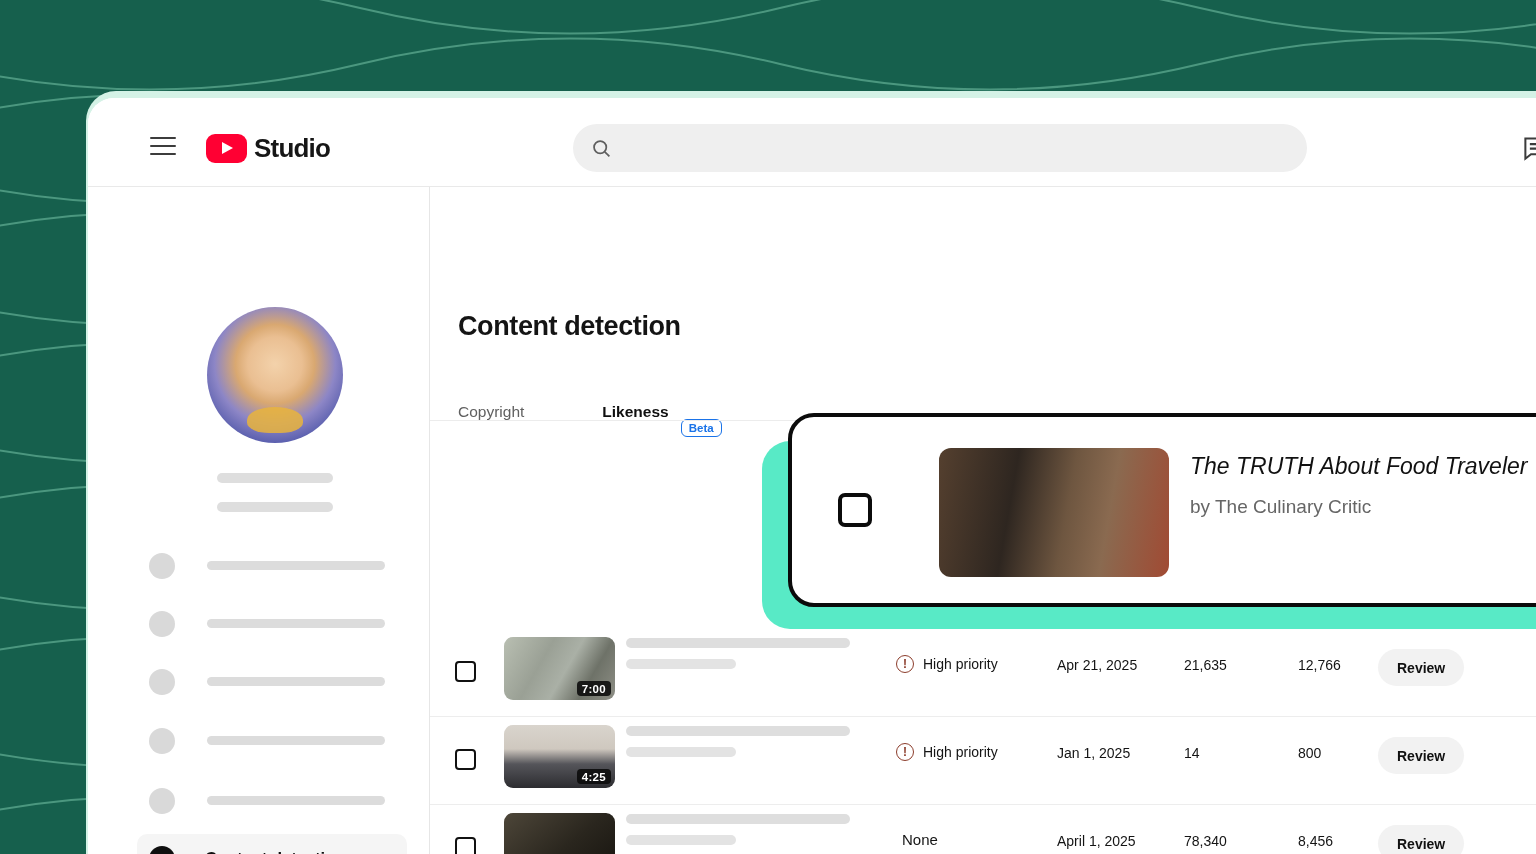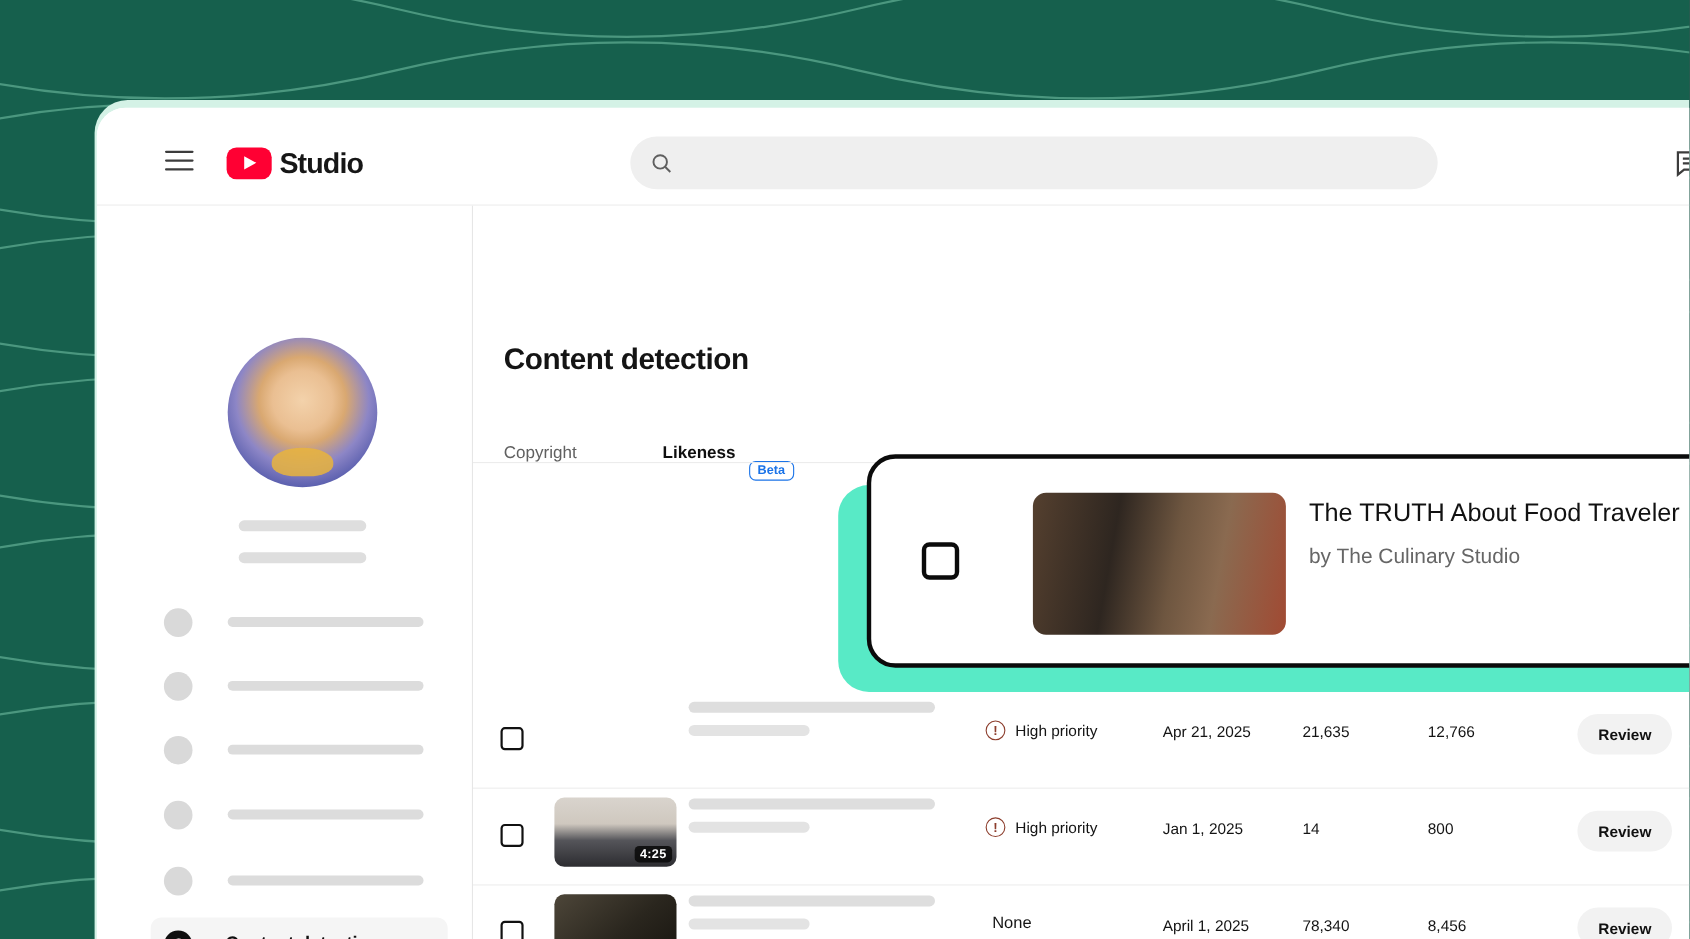--- a/index.html
+++ b/index.html
@@ -46,21 +46,21 @@
   .tab.likeness{color:#0f0f0f;font-weight:bold;margin-left:78px;}
   .beta{margin-left:12px;border:1.6px solid #1A73E8;color:#1A73E8;font-size:11.5px;font-weight:bold;
      padding:2px 7px;border-radius:6px;position:relative;top:-4px;margin-top:40px;}
   .tabs-divider{position:absolute;left:0;right:0;top:233px;height:1px;background:#ececec;}
   
   .band{position:absolute;left:332px;top:254px;right:0;height:188px;background:#58EAC6;border-radius:28px 0 0 28px;}
   .card{position:absolute;left:358px;top:226px;width:1270px;height:194px;background:#fff;border:4px solid #0b0b0b;border-radius:26px;cursor:pointer;}
   .card .cb{position:absolute;left:46px;top:76px;width:34px;height:34px;border:4px solid #0b0b0b;border-radius:7px;background:#fff;cursor:pointer;}
   .card .cthumb{position:absolute;left:147px;top:31px;width:230px;height:129px;border-radius:12px;
      background:linear-gradient(100deg,#55402f 0%,#2e2620 32%,#6e5640 55%,#8a6a50 72%,#a14a33 100%);}
-  .card .ctitle{position:absolute;left:398px;top:36px;font-size:23px;color:#111;}
+  .card .ctitle{position:absolute;left:398px;top:36px;font-size:23px;color:#111;font-style:italic;}
   .card .cby{position:absolute;left:398px;top:79px;font-size:19px;color:#666;}
   
   .table{position:absolute;left:0;right:0;top:442px;}
   .trow{position:relative;height:88px;border-bottom:1px solid #ededed;}
   .trow:last-child{border-bottom:none;}
   .rcb{position:absolute;left:25px;top:32px;width:21px;height:21px;border:2.6px solid #111;border-radius:4px;background:#fff;cursor:pointer;}
   .thumb{position:absolute;left:74px;top:8px;width:111px;height:63px;border-radius:9px;overflow:hidden;}
   .thumb .dur{position:absolute;right:4px;bottom:4px;background:rgba(10,10,10,.88);color:#fff;font-size:11.5px;font-weight:bold;
      padding:1.5px 5px;border-radius:4px;letter-spacing:.3px;}
   .thumb-street-walk{background:linear-gradient(120deg,#b9bfb2 0%,#9aa095 35%,#aab0a6 55%,#6e7268 75%,#8e8f86 100%);}
@@ -69,21 +69,21 @@
   .rsk1{left:196px;top:9px;width:224px;height:10px;background:#dedede;}
   .rsk2{left:196px;top:30px;width:110px;height:10px;background:#e3e3e3;}
   .prio{position:absolute;left:466px;top:26px;display:flex;align-items:center;gap:9px;white-space:nowrap;}
   .warn-sm{width:18px;height:18px;border:1.7px solid #8C3D2C;border-radius:50%;color:#8C3D2C;font-weight:bold;font-size:12px;
      display:flex;align-items:center;justify-content:center;flex:0 0 auto;}
   .prio .ptxt{font-size:14px;color:#141414;}
   .prio.none .ptxt{margin-left:6px;font-size:15px;}
   .cdate{position:absolute;left:627px;top:28px;font-size:14px;color:#141414;white-space:nowrap;}
   .cviews{position:absolute;left:754px;top:28px;font-size:14px;color:#141414;}
   .clikeness{position:absolute;left:868px;top:28px;font-size:14px;color:#141414;}
-  .review{position:absolute;left:1004px;top:20px;height:37px;padding:0 19px;background:#f2f2f2;border:none;border-radius:19px;
+  .review{position:absolute;left:948px;top:20px;height:37px;padding:0 19px;background:#f2f2f2;border:none;border-radius:19px;
      font-size:14px;font-weight:bold;color:#111;cursor:pointer;}
 </style>
 </head>
 <body>
 
 <div class="stage">
 
   <svg class="waves" width="1536" height="854" viewBox="0 0 1536 854" fill="none">
     <g stroke="#55A188" stroke-width="2" opacity="0.85">
       <path d="M -60 8  c 140 -34, 280 -34, 420 0 c 140 34, 280 34, 420 0 c 140 -34, 280 -34, 420 0 c 140 34, 280 34, 420 0"></path>
@@ -174,27 +174,30 @@
         <div class="beta">Beta</div>
       </div>
       <div class="tabs-divider"></div>
 
       <div class="band"></div>
 
       <div class="card">
         <div class="cb"></div>
         <div class="cthumb"></div>
         <div class="ctitle">The TRUTH About Food Traveler</div>
-        <div class="cby">by The Culinary Studio</div>
+        <div class="cby">by The Culinary Critic</div>
 
       </div>
 
       <div class="table" id="rows-host">
   <div class="trow">
     <div class="rcb"></div>
+    <div class="thumb thumb-street-walk">
+      <span class="dur">7:00</span>
+    </div>
     <div class="sk rsk1"></div>
     <div class="sk rsk2"></div>
     <div class="prio">
       <div class="warn-sm">!</div>
       <div class="ptxt">High priority</div>
     </div>
     <div class="cdate">Apr 21, 2025</div>
     <div class="cviews">21,635</div>
     <div class="clikeness">12,766</div>
     <button class="review">Review</button>

